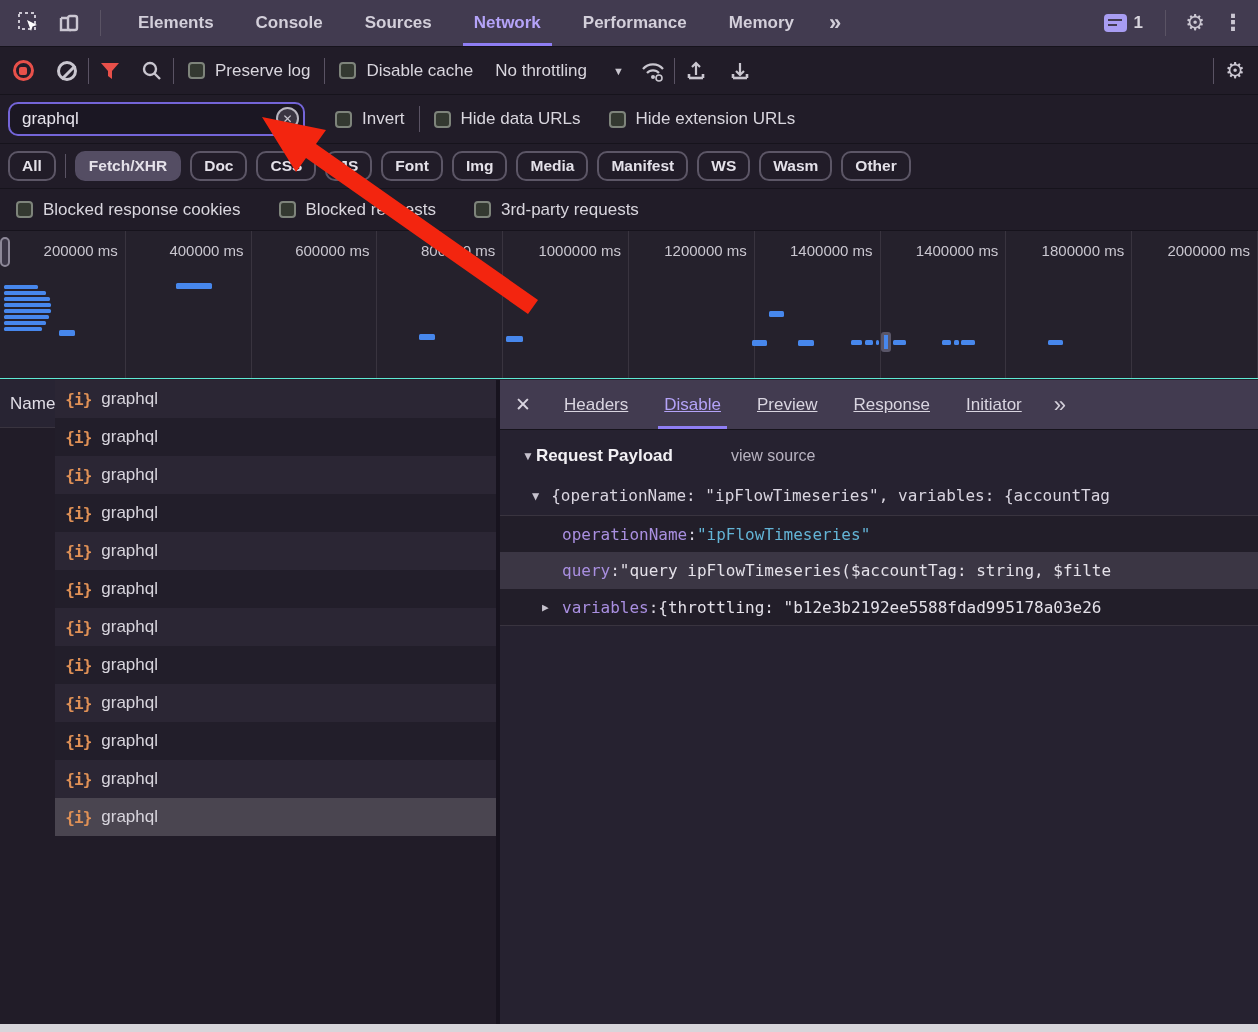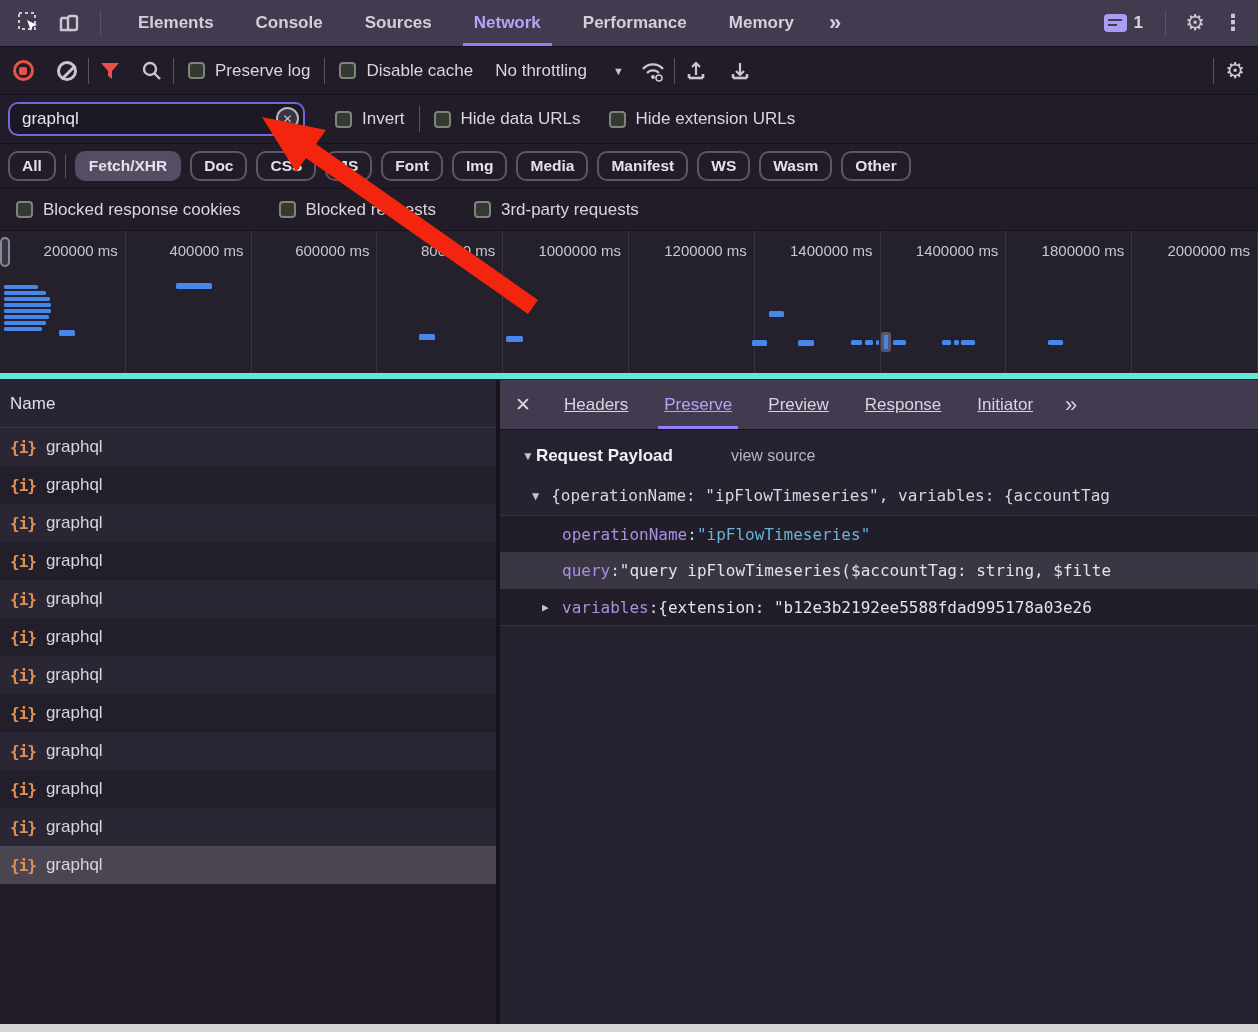--- a/index.html
+++ b/index.html
@@ -69,32 +69,32 @@
     border:2px solid #5c5666; border-radius:10px; padding:4px 12px; color:#e4e1e9;
     font-size:15.5px; font-weight:600; cursor:pointer; white-space:nowrap;
   }
   .chip.selected { background:#544d63; border-color:#544d63; }
   .chip-div { width:1px; height:24px; background:#5a5364; }
 
   
   .extrarow { height:42px; background:#211c28; display:flex; align-items:center; gap:22px; padding-left:8px; border-bottom:1px solid #16131c; }
 
   
-  .timeline { position:relative; height:148px; background:#25212c; border-bottom:6px solid #5eead4; overflow:hidden; }
+  .timeline { position:relative; height:148px; background:#25212c; border-bottom:1px solid #5eead4; overflow:hidden; }
   .tl-cols { position:absolute; inset:0; display:flex; }
   .tl-col { width:125.8px; flex:0 0 auto; border-right:1px solid #39343f; color:#cac7d0; font-size:15px;
             text-align:right; padding:11px 7px 0 0; white-space:nowrap; overflow:hidden; }
   .tl-bar { position:absolute; background:#4787ec; border-radius:1.5px; }
   .tl-pill { position:absolute; background:#5a5668; border-radius:3px; display:flex; align-items:center; justify-content:center; }
   .tl-pill i { display:block; width:4px; height:14px; background:#4787ec; }
   .tl-handle { position:absolute; left:0; top:6px; width:10px; height:30px; border:2px solid #8d8898; border-radius:5px; background:#3a3545; }
 
   
   .split { position:absolute; left:0; right:0; top:380px; bottom:8px; display:flex; }
-  .leftpanel { width:500px; flex:0 0 aupx; flex:0 0 500px; background:#211c28; display:flex; flex-direction:column; border-right:4px solid #17131e; }
+  .leftpanel { width:500px; flex:0 0 aupx; flex:0 0 500px; background:#211c28; display:flex; border-right:4px solid #17131e; }
   .list-header { height:48px; background:#282433; border-bottom:1px solid #39343f; display:flex; align-items:center; padding-left:10px; color:#e0dde6; }
   .rows { flex:1; overflow:hidden; }
   .req-row { height:38px; display:flex; align-items:center; gap:10px; padding-left:10px; cursor:pointer; color:#d8d5dd; }
   .req-row.odd { background:#2b2634; }
   .req-row.even { background:#221e2a; }
   .req-row.selected { background:#4a4550; }
   .json-ico { color:#e09156; font-family:"DejaVu Sans Mono", monospace; font-weight:bold; font-size:16px; letter-spacing:-1px; }
 
   
   .rightpanel { flex:1; background:#262230; display:flex; flex-direction:column; overflow:hidden; }
@@ -382,21 +382,21 @@
             <span>graphql</span>
           </div>
         </div>
     </div>
 
     <div class="rightpanel">
       <div class="det-tabbar">
         <span class="det-close">✕</span>
         <div style="display:flex;height:100%" id="det-tabs">
             <div class="det-tab">Headers</div>
-            <div class="det-tab selected">Preserve</div>
+            <div class="det-tab selected">Disable</div>
             <div class="det-tab">Preview</div>
             <div class="det-tab">Response</div>
             <div class="det-tab">Initiator</div>
           </div>
         <span class="tab-more">»</span>
       </div>
 
       <div class="payload">
         <div class="pl-title-row">
           <span class="pl-tri">▼</span>
@@ -415,21 +415,21 @@
             </div>
             <div class="pl-entry mono selected">
               <span class="pl-key">query</span>
               <span class="pl-colon">: </span>
               <span class="pl-val-plain">"query ipFlowTimeseries($accountTag: string, $filte</span>
             </div>
             <div class="pl-entry mono last">
               <span class="pl-expander">▶</span>
               <span class="pl-key">variables</span>
               <span class="pl-colon">: </span>
-              <span class="pl-val-plain">{extension: "b12e3b2192ee5588fdad995178a03e26</span>
+              <span class="pl-val-plain">{throttling: "b12e3b2192ee5588fdad995178a03e26</span>
             </div>
           </div>
       </div>
     </div>
   </div>
 
   <div class="bottom-strip"></div>
 
   <svg class="arrow-overlay" width="1258" height="1032" viewBox="0 0 1258 1032">
     <polygon id="arrow-poly" points="262,117 326,130 316,144 538,300 528,314 306,158 296,172" fill="#f3250f"></polygon>

